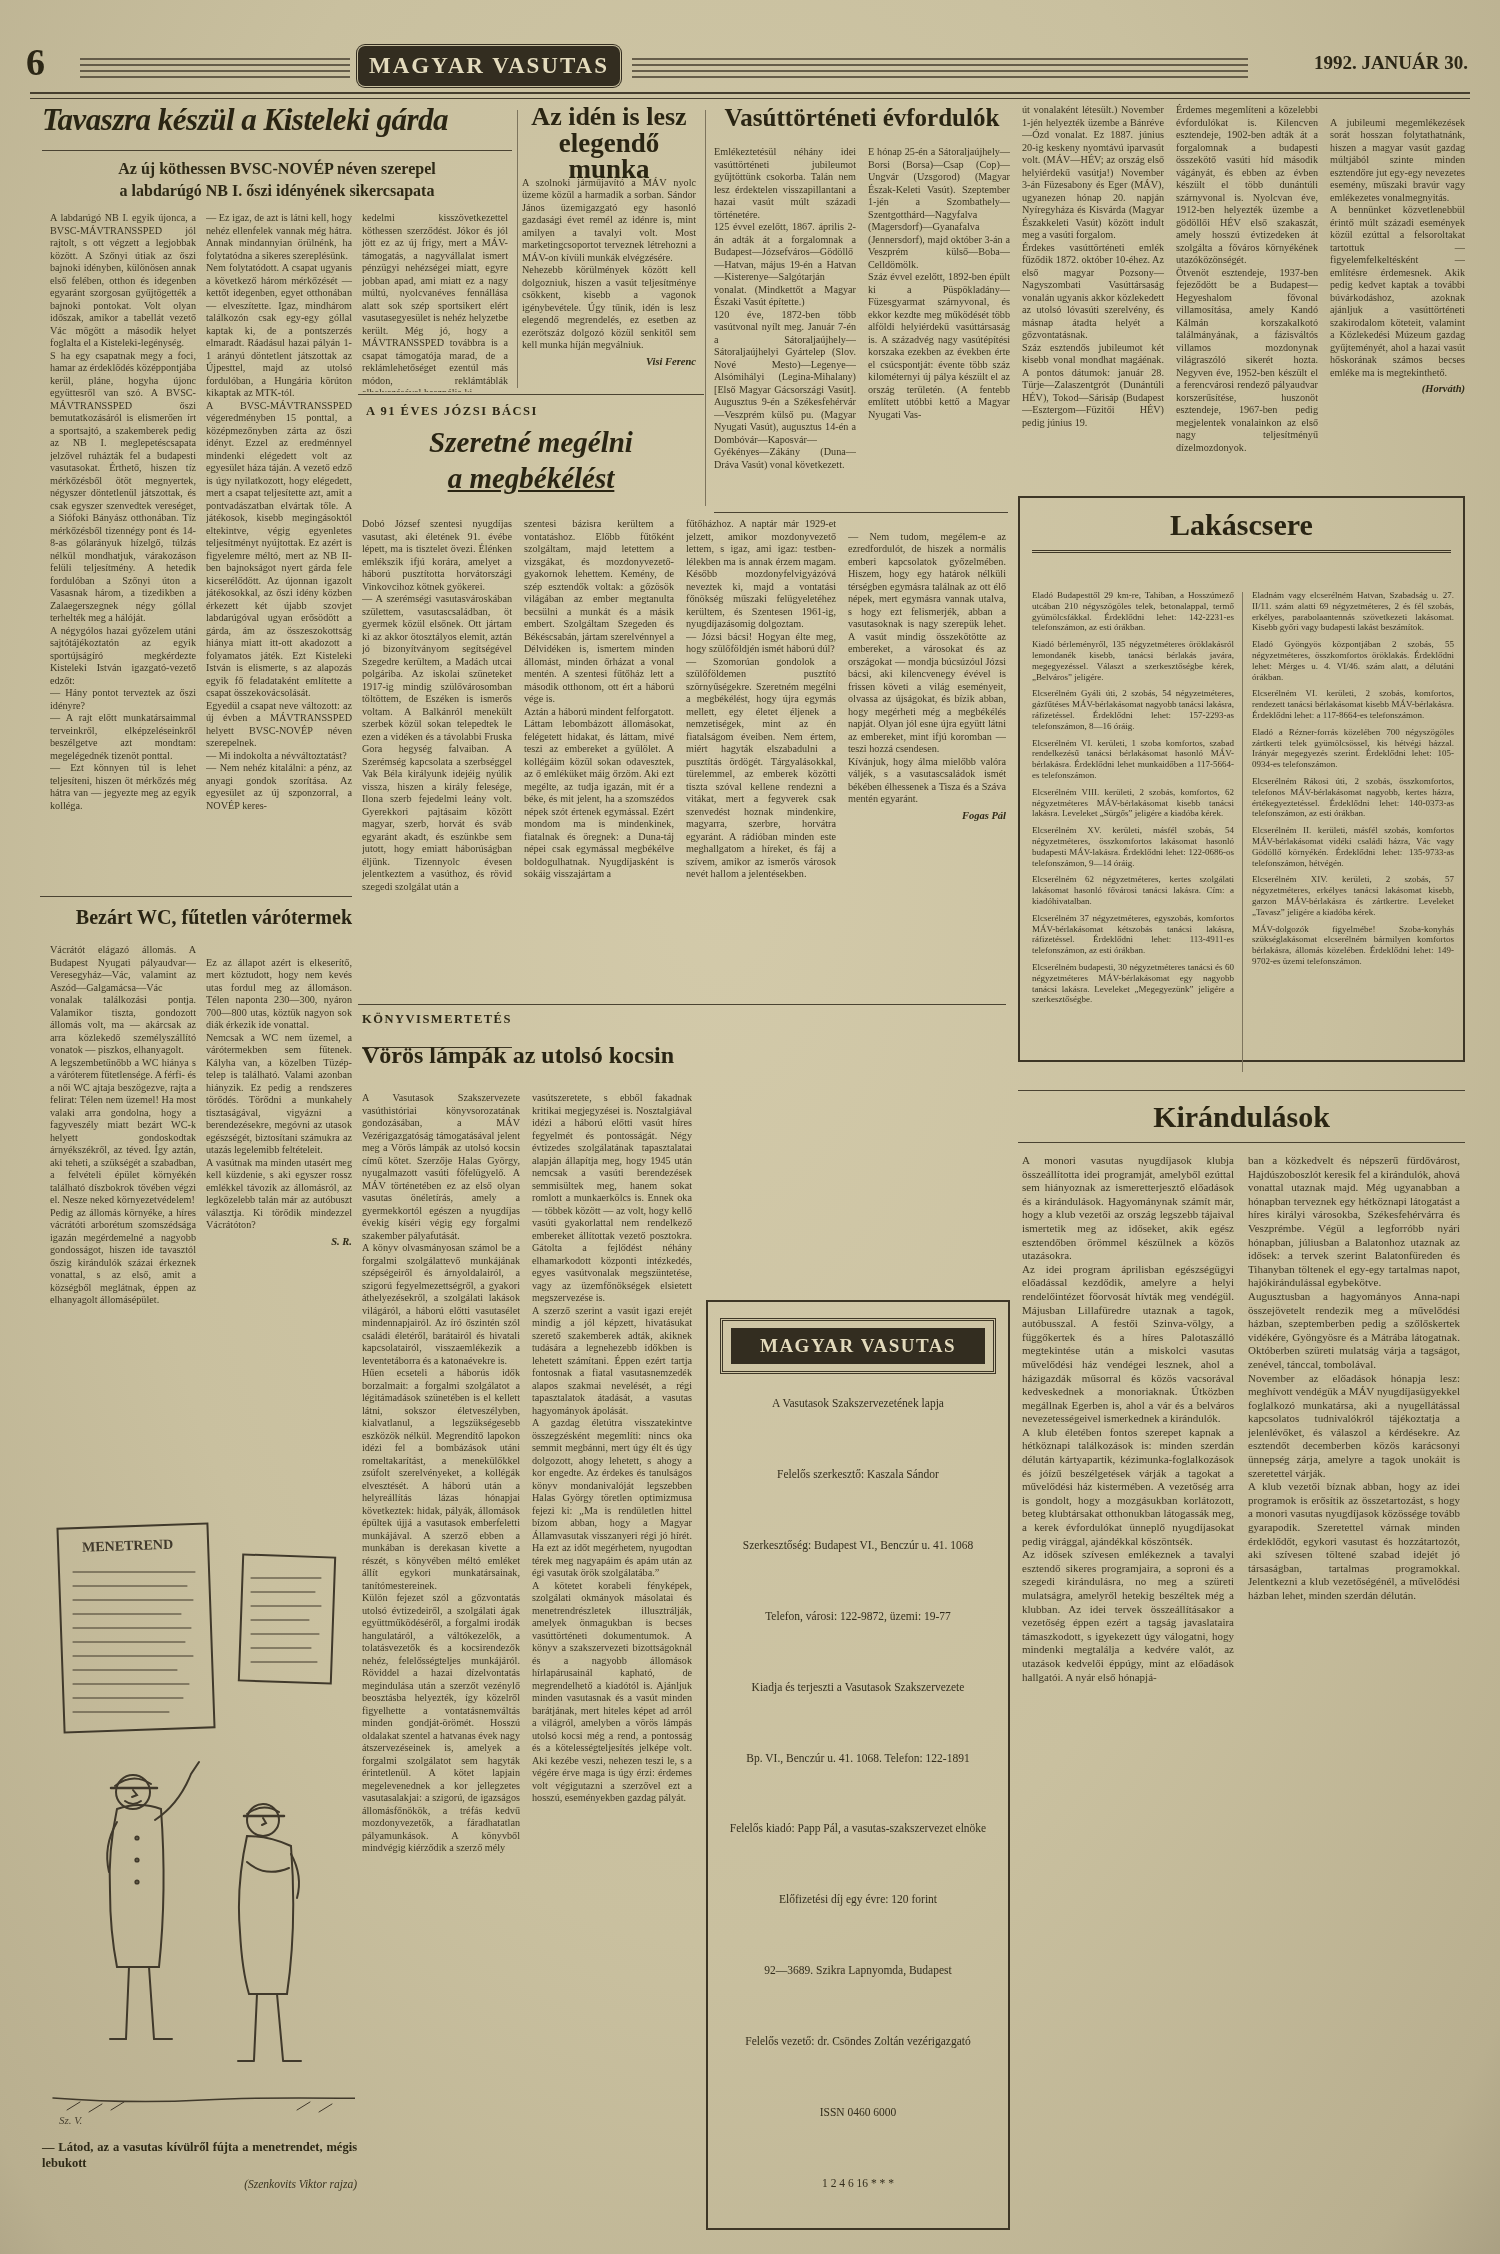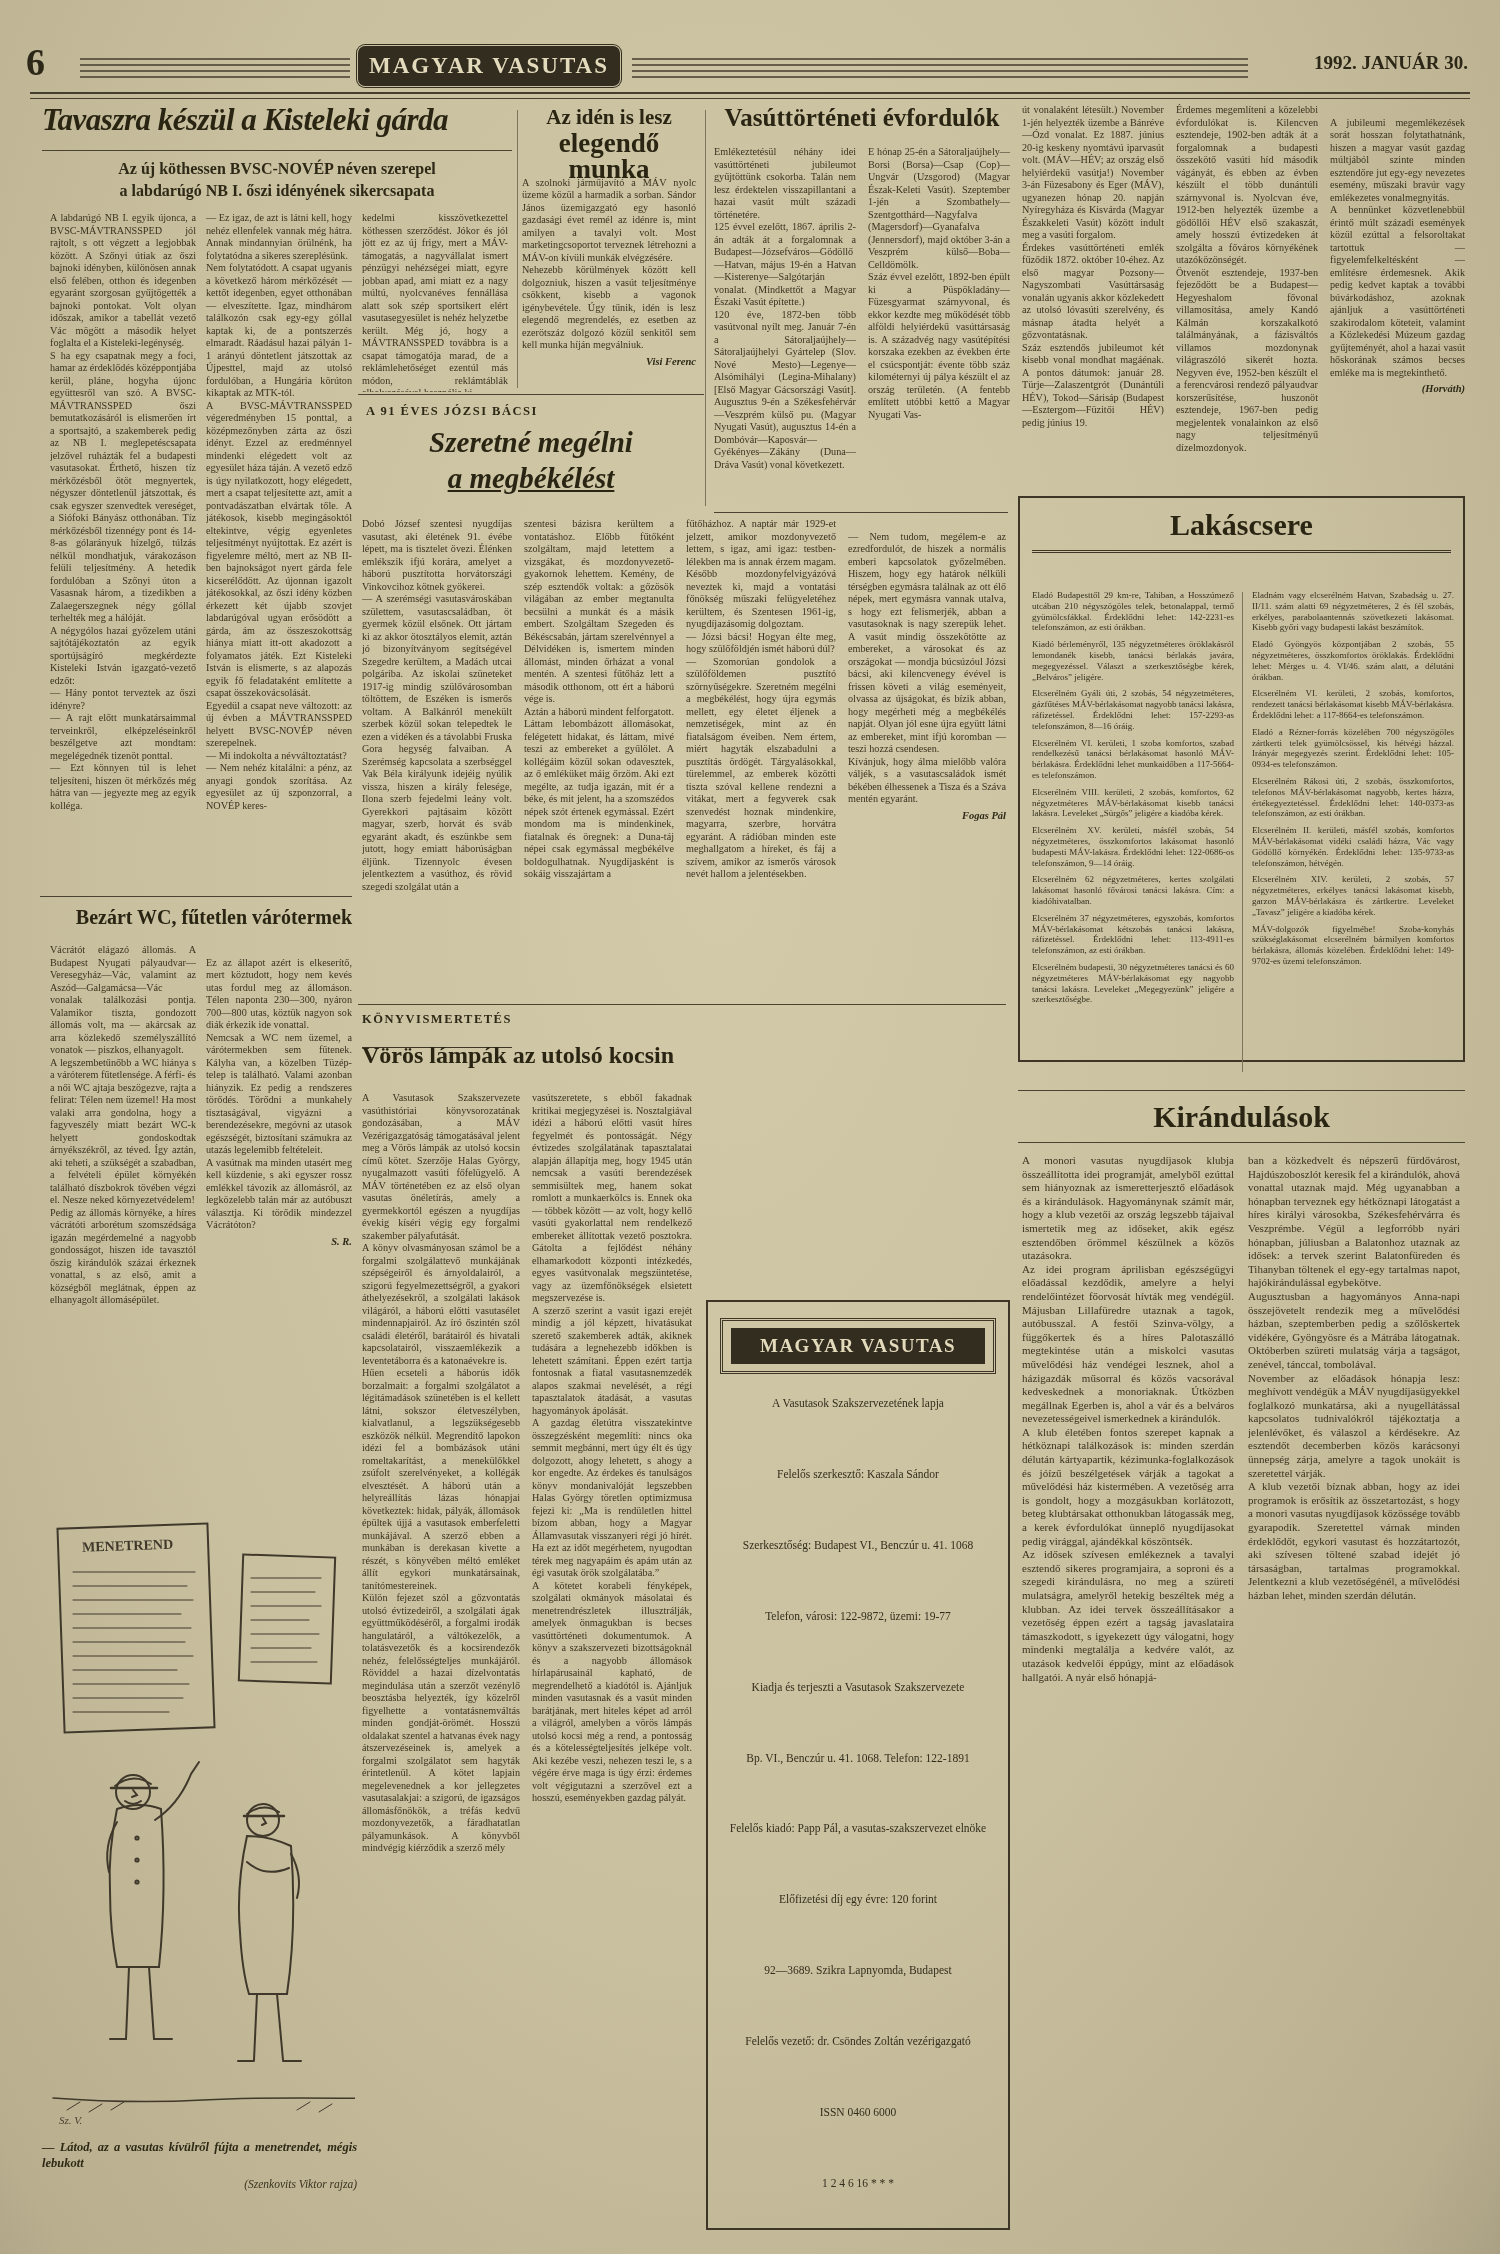--- a/index.html
+++ b/index.html
@@ -65,21 +65,21 @@
 Nem folytatódott. A csapat ugyanis a következő három mérkőzését — kettőt idegenben, egyet otthonában — elveszítette. Igaz, mindhárom találkozón csak egy-egy góllal kaptak ki, de a pontszerzés elmaradt. Ráadásul hazai pályán 1-1 arányú döntetlent játszottak az Újpesttel, majd az utolsó fordulóban, a Hungária körúton kikaptak az MTK-tól.
 A BVSC-MÁVTRANSSPED végeredményben 15 ponttal, a középmezőnyben zárta az őszi idényt. Ezzel az eredménnyel mindenki elégedett volt az egyesület háza táján. A vezető edző is úgy nyilatkozott, hogy elégedett, mert a csapat teljesítette azt, amit a pontvadászatban elvártak tőle. A játékosok, kisebb megingásoktól eltekintve, végig egyenletes teljesítményt nyújtottak. Ez azért is figyelemre méltó, mert az NB II-ben bajnokságot nyert gárda fele kicserélődött. Az újonnan igazolt játékosokkal, az őszi idény közben érkezett két újabb szovjet labdarúgóval ugyan erősödött a gárda, ám az összeszokottság hiánya miatt itt-ott akadozott a folyamatos játék. Ezt Kisteleki István is elismerte, s az alapozás egyik fő feladataként említette a csapat összekovácsolását.
 Egyedül a csapat neve változott: az új évben a MÁVTRANSSPED helyett BVSC-NOVÉP néven szerepelnek.
 — Mi indokolta a névváltoztatást?
 — Nem nehéz kitalálni: a pénz, az anyagi gondok szorítása. Az egyesület az új szponzorral, a NOVÉP keres-</div>
     <div class="col" style="left:362px;top:212px;width:146px;height:180px;">kedelmi kisszövetkezettel köthessen szerződést. Jókor és jól jött ez az új frigy, mert a MÁV-támogatás, a nagyvállalat ismert pénzügyi nehézségei miatt, egyre jobban apad, ami miatt ez a nagy múltú, nyolcvanéves fennállása alatt sok szép sportsikert elért vasutasegyesület is nehéz helyzetbe került. Még jó, hogy a MÁVTRANSSPED továbbra is a csapat támogatója marad, de a reklámlehetőséget ezentúl más módon, reklámtáblák elhelyezésével használja ki.</div>
   </div>
   <div class="vrule" style="left:517px;top:110px;height:278px;"></div>
 
   <div>
-    <div class="hl-block" style="left:522px;top:104px;width:174px;font-size:21px;line-height:26px;">Az idén is lesz</div>
+    <div class="hl-block" style="left:522px;top:104px;width:174px;font-size:26px;line-height:26px;">Az idén is lesz</div>
     <div class="hl-block" style="left:522px;top:130px;width:174px;font-size:27px;line-height:26px;">elegendő munka</div>
     <div class="col" style="left:522px;top:164px;width:174px;height:226px;">
       <span>A szolnoki járműjavító a MÁV nyolc üzeme közül a harmadik a sorban. Sándor János üzemigazgató egy hasonló gazdasági évet remél az idénre is, mint amilyen a tavalyi volt. Most marketingcsoportot terveznek létrehozni a MÁV-on kívüli munkák elvégzésére.
 Nehezebb körülmények között kell dolgozniuk, hiszen a vasút teljesítménye csökkent, kisebb a vagonok igénybevétele. Úgy tűnik, idén is lesz elegendő megrendelés, ez esetben az ezerötszáz dolgozó közül senkitől sem kell munka híján megválniuk.</span>
       <div class="sig">Visi Ferenc</div>
     </div>
   </div>
   <div class="vrule" style="left:705px;top:110px;height:396px;"></div>
 
   <div>
@@ -196,21 +196,21 @@
         <path d="M212,496 l-3,66 M232,496 l6,66"></path>
         <path d="M209,563 h-16 M238,563 h18"></path>
 
         <path d="M8,600 q80,6 150,2 q92,-5 294,2" stroke-width="1.5"></path>
         <path d="M22,612 l13,-8 M44,614 l13,-8 M66,612 l13,-8 M252,612 l13,-8 M274,614 l13,-8" stroke-width="1"></path>
       </g>
       <text x="40" y="52" font-size="14" font-weight="bold" fill="#40392b" transform="rotate(-2 91 130)">MENETREND</text>
       <text x="14" y="626" font-size="11" font-style="italic" fill="#4a4332">Sz. V.</text>
     </svg>
   </div>
-  <div class="caption" style="left:42px;top:2140px;width:315px;font-style:italic;">— Látod, az a vasutas kívülről fújta a menetrendet, mégis lebukott</div>
+  <div class="caption" style="left:42px;top:2140px;width:315px;">— Látod, az a vasutas kívülről fújta a menetrendet, mégis lebukott</div>
   <div class="credit" style="left:42px;top:2178px;width:315px;">(Szenkovits Viktor rajza)</div>
 
   <div>
     <div class="kicker kicker-box" style="left:362px;top:1012px;">KÖNYVISMERTETÉS</div>
     <div class="hl-block" style="left:362px;top:1040px;width:334px;font-size:24px;line-height:30px;text-align:left;">Vörös lámpák az utolsó kocsin</div>
     <div class="col" style="left:362px;top:1092px;width:158px;height:1138px;">A Vasutasok Szakszervezete vasúthistóriai könyvsorozatának gondozásában, a MÁV Vezérigazgatóság támogatásával jelent meg a Vörös lámpák az utolsó kocsin című kötet. Szerzője Halas György, nyugalmazott vasúti főfelügyelő. A MÁV történetében ez az első olyan vasutas önéletírás, amely a gyermekkortól egészen a nyugdíjas évekig kíséri végig egy forgalmi szakember pályafutását.
 A könyv olvasmányosan számol be a forgalmi szolgálattevő munkájának szépségeiről és árnyoldalairól, a szigorú fegyelmezettségről, a gyakori áthelyezésekről, a szolgálati lakások világáról, a háború előtti vasutasélet mindennapjairól. Az író őszintén szól családi életéről, barátairól és hivatali kapcsolatairól, visszaemlékezik a leventetáborra és a katonaévekre is.
 Hűen ecseteli a háborús idők borzalmait: a forgalmi szolgálatot a légitámadások szünetében is el kellett látni, sokszor életveszélyben, kialvatlanul, a legszükségesebb eszközök nélkül. Megrendítő lapokon idézi fel a bombázások utáni romeltakarítást, a menekülőkkel zsúfolt szerelvényeket, a kollégák elvesztését. A háború után a helyreállítás lázas hónapjai következtek: hidak, pályák, állomások épültek újjá a vasutasok emberfeletti munkájával. A szerző ebben a munkában is derekasan kivette a részét, s könyvében méltó emléket állít egykori munkatársainak, tanítómestereinek.
 Külön fejezet szól a gőzvontatás utolsó évtizedeiről, a szolgálati ágak együttműködéséről, a forgalmi irodák hangulatáról, a váltókezelők, a tolatásvezetők és a kocsirendezők nehéz, felelősségteljes munkájáról. Röviddel a hazai dízelvontatás megindulása után a szerzőt vezénylő beosztásba helyezték, így közelről figyelhette a vontatásnemváltás minden gondját-örömét. Hosszú oldalakat szentel a hatvanas évek nagy átszervezéseinek is, amelyek a forgalmi szolgálatot sem hagyták érintetlenül. A kötet lapjain megelevenednek a kor jellegzetes vasutasalakjai: a szigorú, de igazságos állomásfőnökök, a tréfás kedvű mozdonyvezetők, a fáradhatatlan pályamunkások. A könyvből mindvégig kiérződik a szerző mély</div>
     <div class="col" style="left:532px;top:1092px;width:160px;height:1138px;">vasútszeretete, s ebből fakadnak kritikai megjegyzései is. Nosztalgiával idézi a háború előtti vasút híres fegyelmét és pontosságát. Négy évtizedes szolgálatának tapasztalatai alapján állapítja meg, hogy 1945 után nemcsak a vasúti berendezések semmisültek meg, hanem sokat romlott a munkaerkölcs is. Ennek oka — többek között — az volt, hogy kellő vasúti gyakorlattal nem rendelkező embereket állítottak vezető posztokra. Gátolta a fejlődést néhány elhamarkodott központi intézkedés, egyes vasútvonalak megszüntetése, vagy az üzemfőnökségek elsietett megszervezése is.

